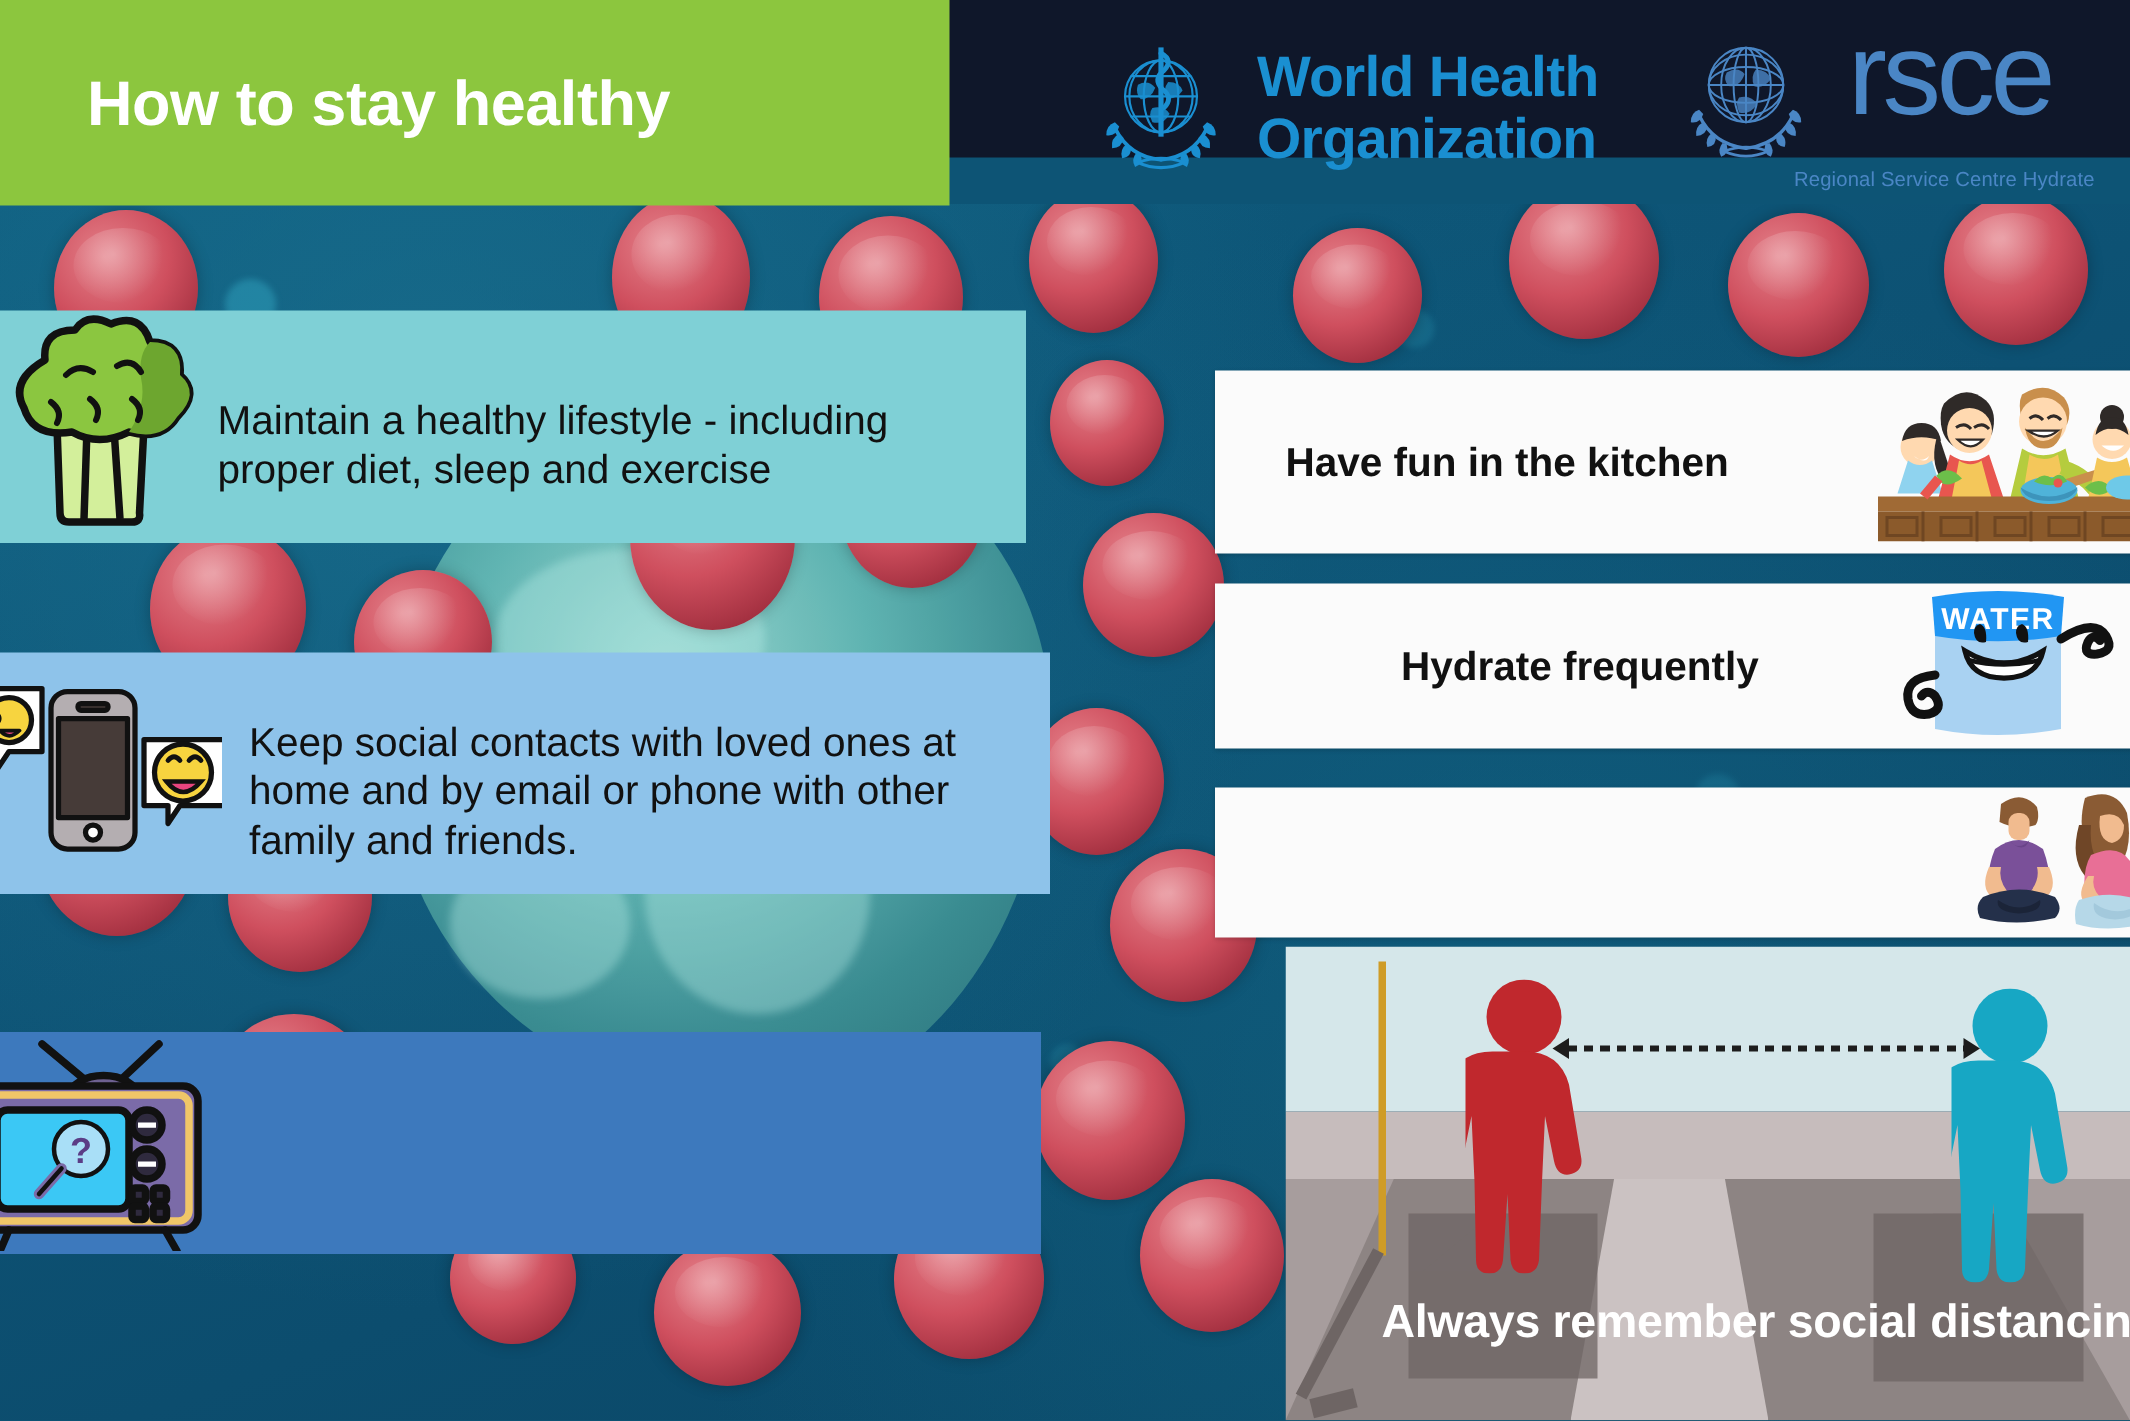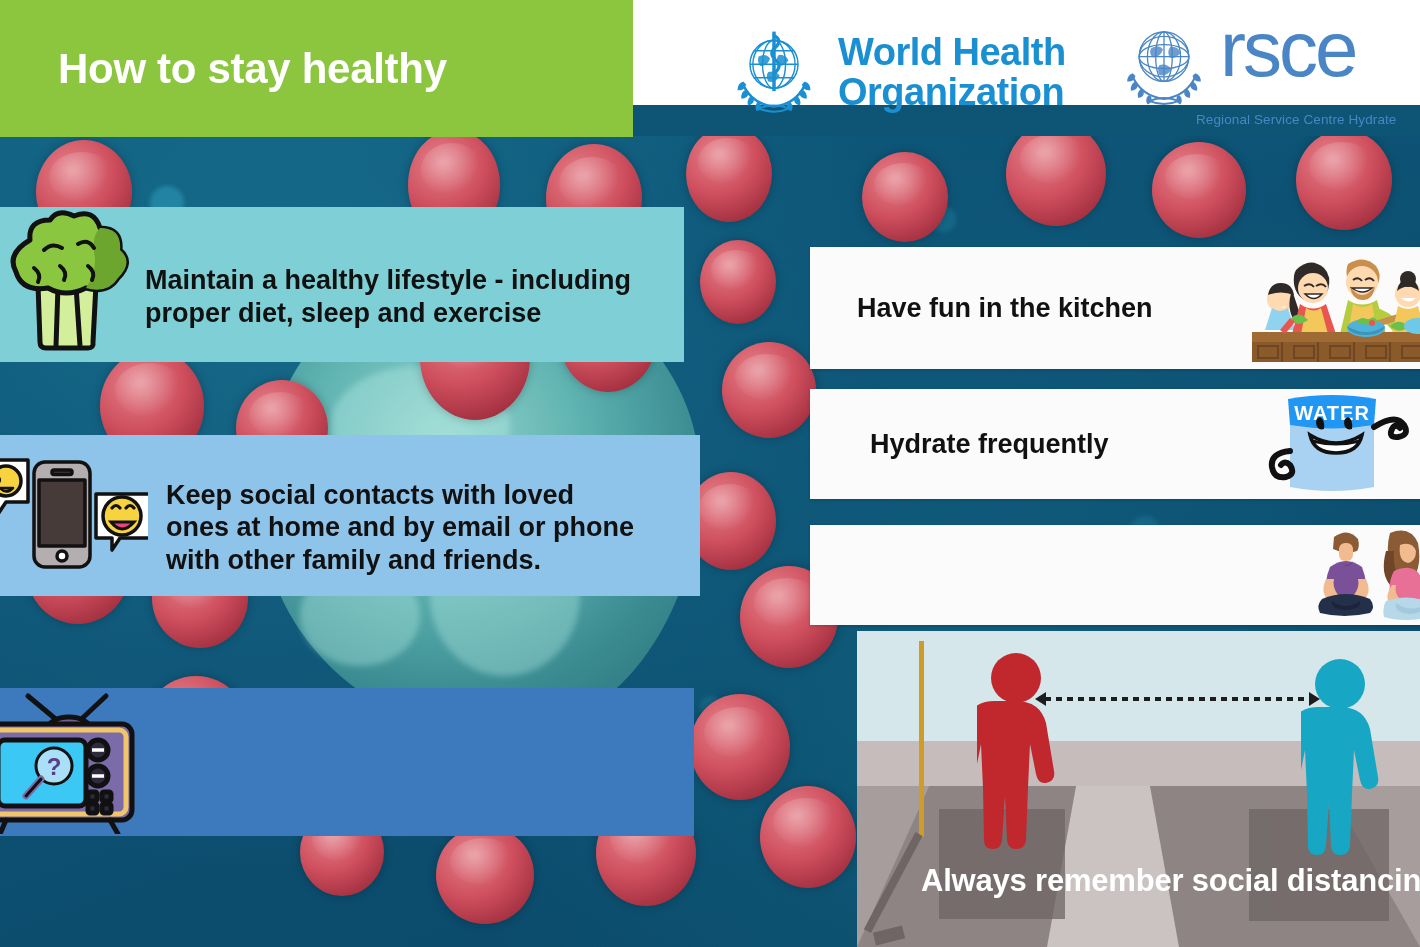--- a/index.html
+++ b/index.html
@@ -23,52 +23,52 @@
     box-shadow: 0 0 10px rgba(0,0,0,.25); }
   .spike::after { content:""; position:absolute; inset: 12% 18% 40% 14%; border-radius:50%;
     background: radial-gradient(circle at 40% 35%, rgba(255,255,255,.30), rgba(255,255,255,0) 65%); }
   .virus-core { position:absolute; border-radius:48% 52% 45% 55%/50% 45% 55% 50%;
     background: radial-gradient(circle at 42% 38%, #9fdcd3 0%, #63b8b4 35%, #3d8f93 65%, #2a6e77 100%);
     filter: blur(.4px); opacity:.95; }
   .core-tex { position:absolute; border-radius:50%; background: rgba(190,240,235,.35); filter: blur(3px); }
   .bokeh { position:absolute; border-radius:50%; background: rgba(60,190,215,.35); filter: blur(2px); }
 
   
-  .header { position: absolute; left:0; top:0; width:1420px; height:105px; background:#ffffff; z-index:5; }
+  .header { position: absolute; left:0; top:0; width:1420px; height:105px; background:#0f172a; z-index:5; }
   .title-block { position:absolute; left:0; top:0; width:633px; height:137px; background:#8cc63e;
     display:flex; align-items:center; }
   .title-text { color:#ffffff; font-size:42px; font-weight:bold; line-height:1.12; padding-left:58px;
     letter-spacing:-0.3px; }
   .who-logo { position:absolute; left:726px; top:22px; display:flex; align-items:center; gap:16px; }
   .who-text { color:#1a8fd1; font-size:38px; font-weight:bold; line-height:1.06; letter-spacing:-.5px; }
-  .rsce-logo { position:absolute; left:1118px; top:18px; display:flex; align-items:flex-start; gap:10px; }
+  .rsce-logo { position:absolute; left:1118px; top:18px; display:flex; align-items:flex-start; gap:22px; }
   .rsce-word { color:#4a86c5; font-size:78px; font-weight:500; line-height:.82; letter-spacing:-3px;
     font-family:"Liberation Sans", sans-serif; }
   .rsce-sub { position:absolute; left:1196px; top:112px; color:#4a86c5; font-size:13.5px; letter-spacing:.1px; }
 
   
   .panel-l { position:absolute; display:flex; align-items:center; z-index:4; }
-  .panel-l .ptext { font-weight:bold; line-height:1.20;margin-top:24px; }
+  .panel-l .ptext { font-weight:normal; line-height:1.20;margin-top:24px; }
   #panel-diet { left:0; top:207px; width:684px; height:155px; background:#7fd0d6; }
   #panel-diet .ptext { color:#111111; font-size:27px; padding-left:10px; width:500px; }
   #panel-social { left:0; top:435px; width:700px; height:161px; background:#8ec3ea; }
   #panel-social .ptext { color:#111111; font-size:27px; padding-left:18px; width:490px; }
   #panel-source { left:0; top:688px; width:694px; height:148px; background:#3d79bd; }
   #panel-source .ptext { color:#ffffff; font-size:27px; padding-left:18px; width:490px; }
 
   .ico { flex: 0 0 auto; position:relative; }
 
   
   .panel-r { position:absolute; background:#fbfbfb; display:flex; align-items:center; z-index:4;
     box-shadow: 0 1px 3px rgba(0,0,0,.18); }
   .panel-r .ptext { font-weight:bold; color:#111111; font-size:27px; }
   #panel-kitchen { left:810px; top:247px; width:620px; height:122px; }
   #panel-kitchen .ptext { padding-left:47px; }
   #panel-hydrate { left:810px; top:389px; width:620px; height:110px; }
-  #panel-hydrate .ptext { padding-left:60px; }
+  #panel-hydrate .ptext { padding-left:96px;margin-left:28px; }
   #panel-mental  { left:810px; top:525px; width:620px; height:100px; }
   #panel-mental  .ptext { padding-left:45px; }
 
   .art { position:absolute; right:0; bottom:0; }
 
   
   #sd-scene { position:absolute; left:857px; top:631px; width:563px; height:316px; overflow:hidden; z-index:4; }
   .sd-sky { position:absolute; left:0; top:0; width:563px; height:110px; background:#d5e7ea; }
   .sd-band { position:absolute; left:0; top:110px; width:563px; height:45px; background:#c6bcbc; }
   .sd-ground { position:absolute; left:0; top:155px; width:563px; height:161px; background:#8d8483; }

